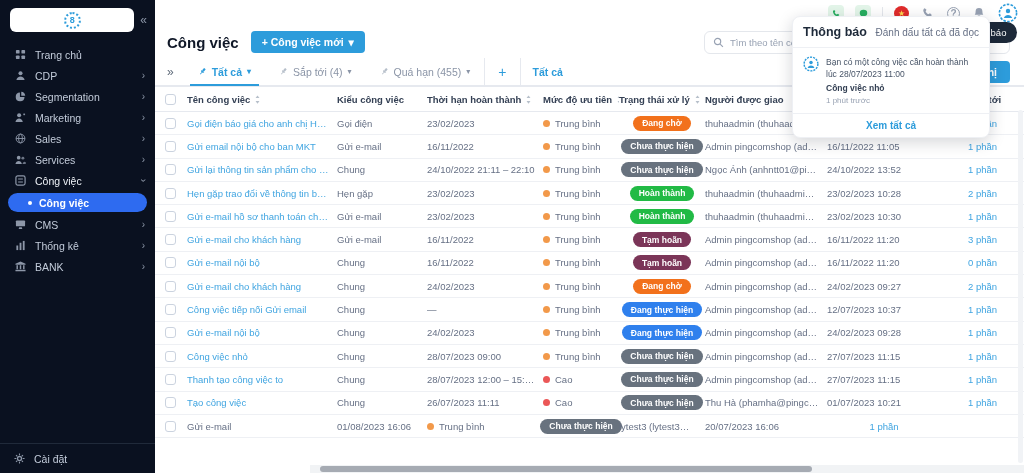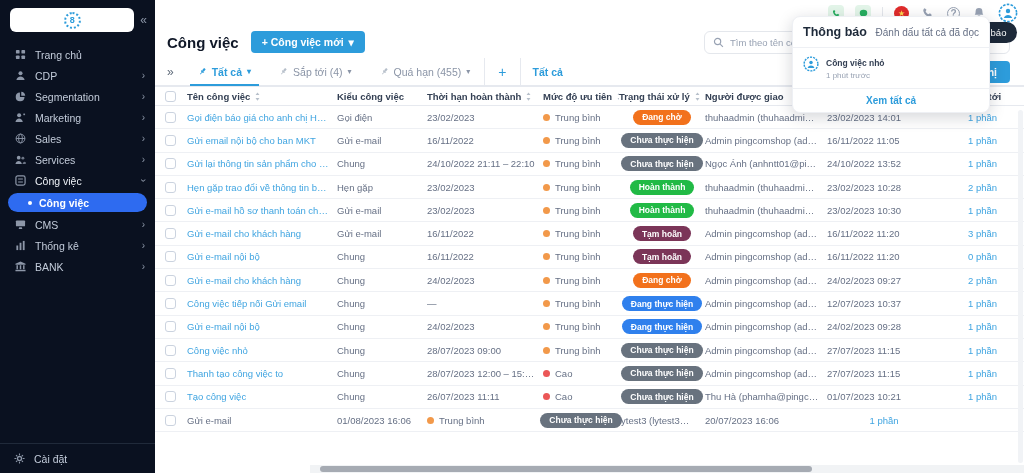--- a/index.html
+++ b/index.html
@@ -58,21 +58,21 @@
   .btn-display{margin-left:auto;align-self:center;padding:5px 13px;}
 
   .countrow{height:24px;display:flex;align-items:center;justify-content:space-between;padding:0 14px 0 12px;}
   .countrow .lbl{font-size:9.5px;color:#8a94a6;}
   .countrow b{color:#1d2939;font-size:9.5px;}
   .btn-download{width:30px;height:21px;background:#fff;border:1px solid #bcdcf5;border-radius:6px;color:#2d9cdb;display:flex;align-items:center;justify-content:center;cursor:pointer;}
   .btn-download svg{width:11px;height:11px;stroke:currentColor;fill:none;stroke-width:1.4;}
 
   .table{flex:1;overflow:hidden;position:relative;}
   .trow{display:grid;grid-template-columns:22px 150px 90px 116px 76px 86px 122px 114px 1fr;align-items:center;padding-left:10px;height:23.3px;border-bottom:1px solid #eef0f4;}
-  .thead .trow{height:20px;border-top:1px solid #e6e9ef;border-bottom:1px solid #e6e9ef;}
+  .thead .trow{height:26px;border-top:1px solid #e6e9ef;border-bottom:1px solid #e6e9ef;}
   .th{font-size:9.5px;font-weight:bold;color:#344054;display:flex;align-items:center;gap:4px;white-space:nowrap;overflow:hidden;}
   .th svg{width:7px;height:9px;fill:#b6bfca;flex:none;cursor:pointer;}
   .cell{font-size:9.5px;color:#667085;white-space:nowrap;overflow:hidden;text-overflow:ellipsis;padding-right:8px;}
   .cb{width:11px;height:11px;border:1.4px solid #cbd3df;border-radius:3px;background:#fff;cursor:pointer;}
   .name-cell{display:flex;align-items:center;gap:6px;overflow:hidden;padding-right:8px;}
   .task-link{font-size:9.5px;color:#41a5e1;white-space:nowrap;overflow:hidden;text-overflow:ellipsis;cursor:pointer;text-decoration:none;}
   .badge-new{background:#ef5466;color:#fff;font-size:7.5px;font-weight:bold;border-radius:8px;padding:2px 7px;flex:none;}
   .prio{display:flex;align-items:center;gap:5px;font-size:9.5px;color:#667085;}
   .prio .pdot{width:7px;height:7px;border-radius:50%;flex:none;}
   .status-badge{color:#fff;font-size:8.5px;font-weight:bold;border-radius:9px;padding:2.5px 9px;white-space:nowrap;cursor:default;}
@@ -649,18 +649,19 @@
   </div>
   <div class="popup-item">
     <div class="pi-icon">
       <svg viewBox="0 0 20 20">
           <circle cx="10" cy="10" r="8.6" fill="none" stroke="#2d9cdb" stroke-width="1.8" stroke-dasharray="2.6 1.3"></circle>
           <circle cx="10" cy="8" r="2.2" fill="#2d9cdb"></circle>
           <path d="M5.8 15c.7-2 2.4-3 4.2-3s3.5 1 4.2 3z" fill="#2d9cdb"></path>
         </svg>
     </div>
     <div>
+      <div class="pi-text">Bạn có một công việc cần hoàn thành lúc 28/07/2023 11:00</div>
       <div class="pi-text pi-name">Công việc nhỏ</div>
       <div class="pi-time">1 phút trước</div>
     </div>
   </div>
   <div class="popup-foot">Xem tất cả</div>
 </div>
 
 </body></html>

